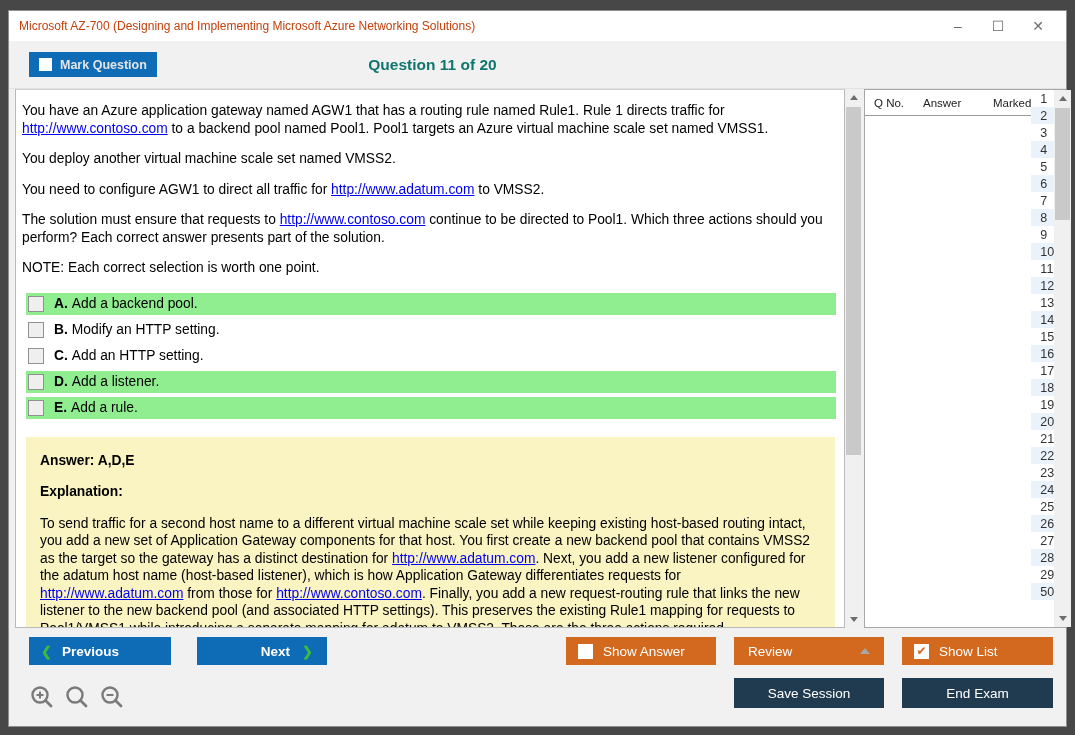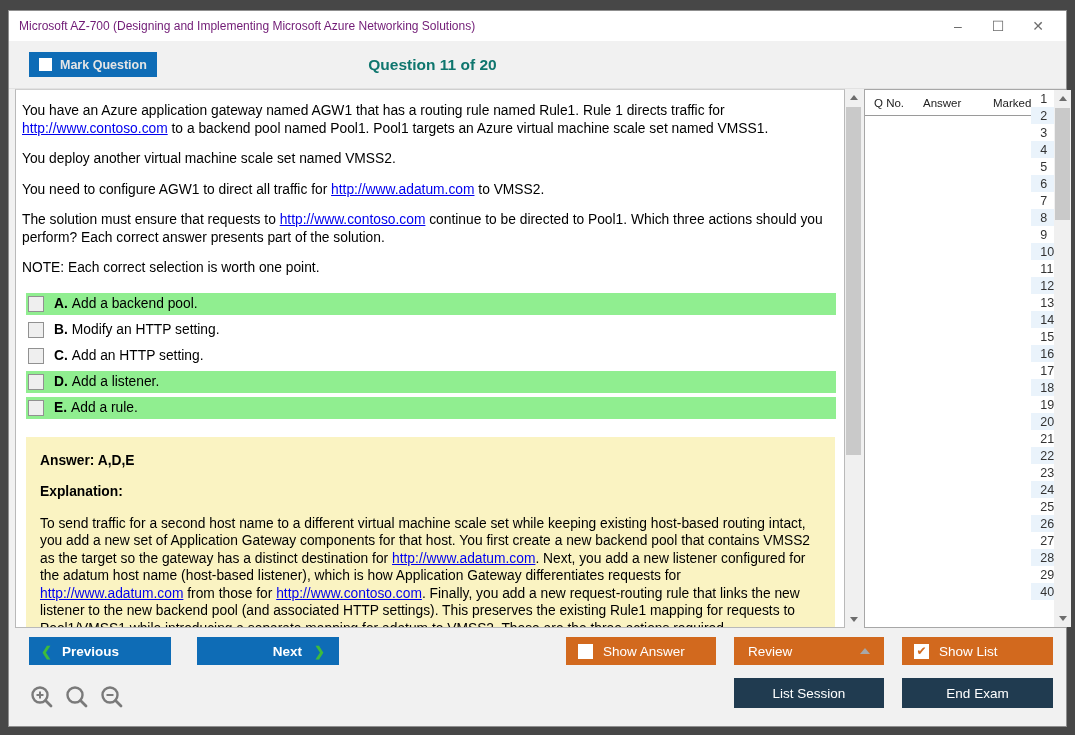--- a/index.html
+++ b/index.html
@@ -4,21 +4,21 @@
 <style>
   * { box-sizing: border-box; margin: 0; padding: 0; }
   html,body { width:1075px; height:735px; overflow:hidden; }
   body { background:#474747; font-family:"Liberation Sans", sans-serif; position:relative; }
 
   .window { position:absolute; left:8px; top:10px; width:1059px; height:717px;
             background:#fff; border:1px solid #8f8f8f; display:flex; flex-direction:column; }
 
   
   .titlebar { height:30px; background:#fff; display:flex; align-items:center; padding:0 8px 0 10px; flex:0 0 30px; }
-  .title { font-size:12px; color:#701a75; flex:1; }
+  .title { font-size:12px; color:#c2410c; flex:1; }
   .winctl { display:flex; align-items:center; gap:0; }
   .winbtn { width:40px; height:26px; display:flex; align-items:center; justify-content:center;
             color:#6d6d6d; font-size:14px; cursor:default; }
 
   
   .hband { height:48px; background:#f1f1f1; position:relative; flex:0 0 48px; border-bottom:1px solid #e2e2e2; }
   .markbtn { position:absolute; left:20px; top:11px; width:128px; height:25px; background:#0e6cb6;
              color:#e5e5e5; font-size:12.5px; font-weight:bold; display:flex; align-items:center; gap:8px; padding:0 10px; }
   .markcb { width:13px; height:13px; background:#fff; display:inline-block; }
   .qtitle { position:absolute; left:0; right:210px; top:0; height:48px; display:flex; align-items:center;
@@ -240,63 +240,63 @@
             <div class="qrow">
               <span>27</span>
             </div>
             <div class="qrow alt">
               <span>28</span>
             </div>
             <div class="qrow">
               <span>29</span>
             </div>
             <div class="qrow alt">
-              <span>40</span>
+              <span>50</span>
             </div>
           </div>
         <div class="qscroll">
           <span class="sb-arrow" style="top:0">
               <span class="tri-up"></span>
             </span>
           <span class="sb-thumb" style="top:18px; height:112px;"></span>
           <span class="sb-arrow" style="bottom:0">
               <span class="tri-down"></span>
             </span>
         </div>
       </div>
     </div>
   </div>
 
   <div class="footer">
     <div class="btn blue" style="left:20px; top:9px; width:142px; padding:0 12px; gap:10px;">
       <span class="chev">❮</span>
       <span>Previous</span>
     </div>
-    <div class="btn blue" style="left:188px; top:9px; width:142px; padding:0 14px; justify-content:flex-end; gap:12px;">
+    <div class="btn blue" style="left:188px; top:9px; width:130px; padding:0 14px; justify-content:flex-end; gap:12px;">
       <span>Next</span>
       <span class="chev">❯</span>
     </div>
 
     <div class="btn orange" style="left:557px; top:9px; width:150px; padding:0 12px; gap:10px;">
       <span class="fcb"></span>
       <span>Show Answer</span>
     </div>
     <div class="btn orange" style="left:725px; top:9px; width:150px; padding:0 14px;">
       <span>Review</span>
       <span class="rev-tri"></span>
     </div>
     <div class="btn orange" style="left:893px; top:9px; width:151px; padding:0 12px; gap:10px;">
       <span class="fcb">
           <span>✔</span>
         </span>
       <span>Show List</span>
     </div>
 
     <div class="btn navy" style="left:725px; top:50px; width:150px;">
-      <span>List Session</span>
+      <span>Save Session</span>
     </div>
     <div class="btn navy" style="left:893px; top:50px; width:151px;">
       <span>End Exam</span>
     </div>
 
     <div class="zoomicons">
       <span>
         <svg width="26" height="26" viewBox="0 0 26 26">
           <circle cx="11" cy="10" r="7.5" fill="none" stroke="#7a7a7a" stroke-width="2.4"></circle>
           <line x1="16.5" y1="15.5" x2="22" y2="21" stroke="#7a7a7a" stroke-width="2.8" stroke-linecap="round"></line>

